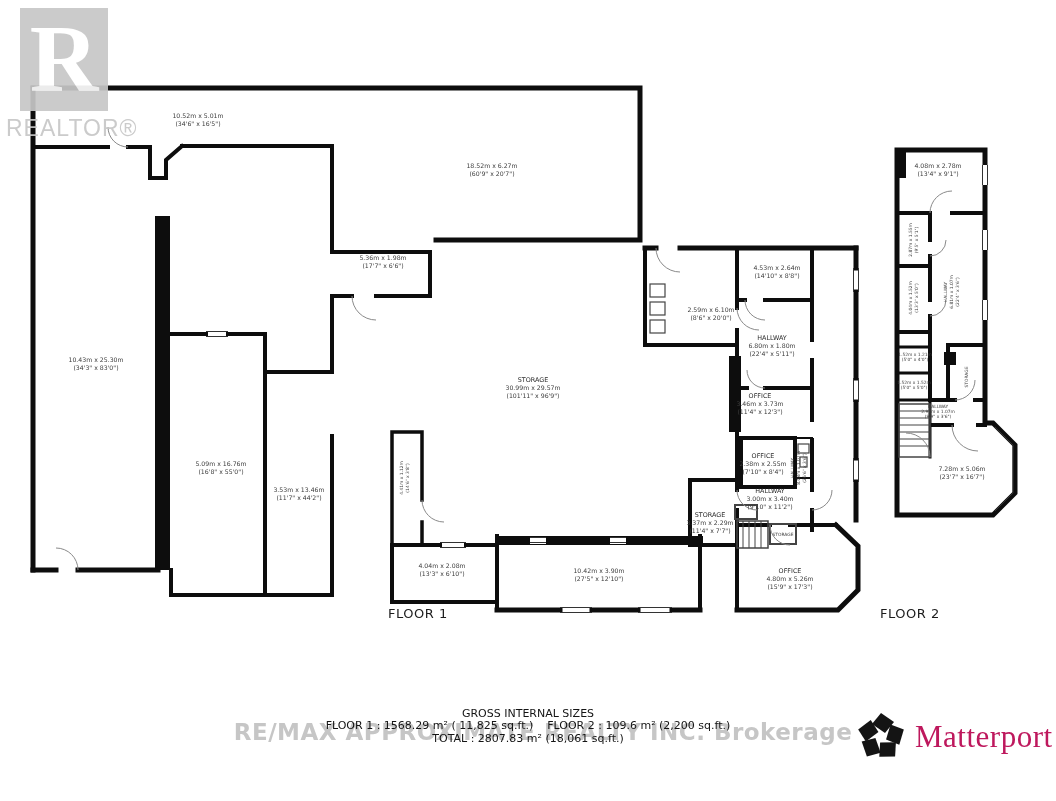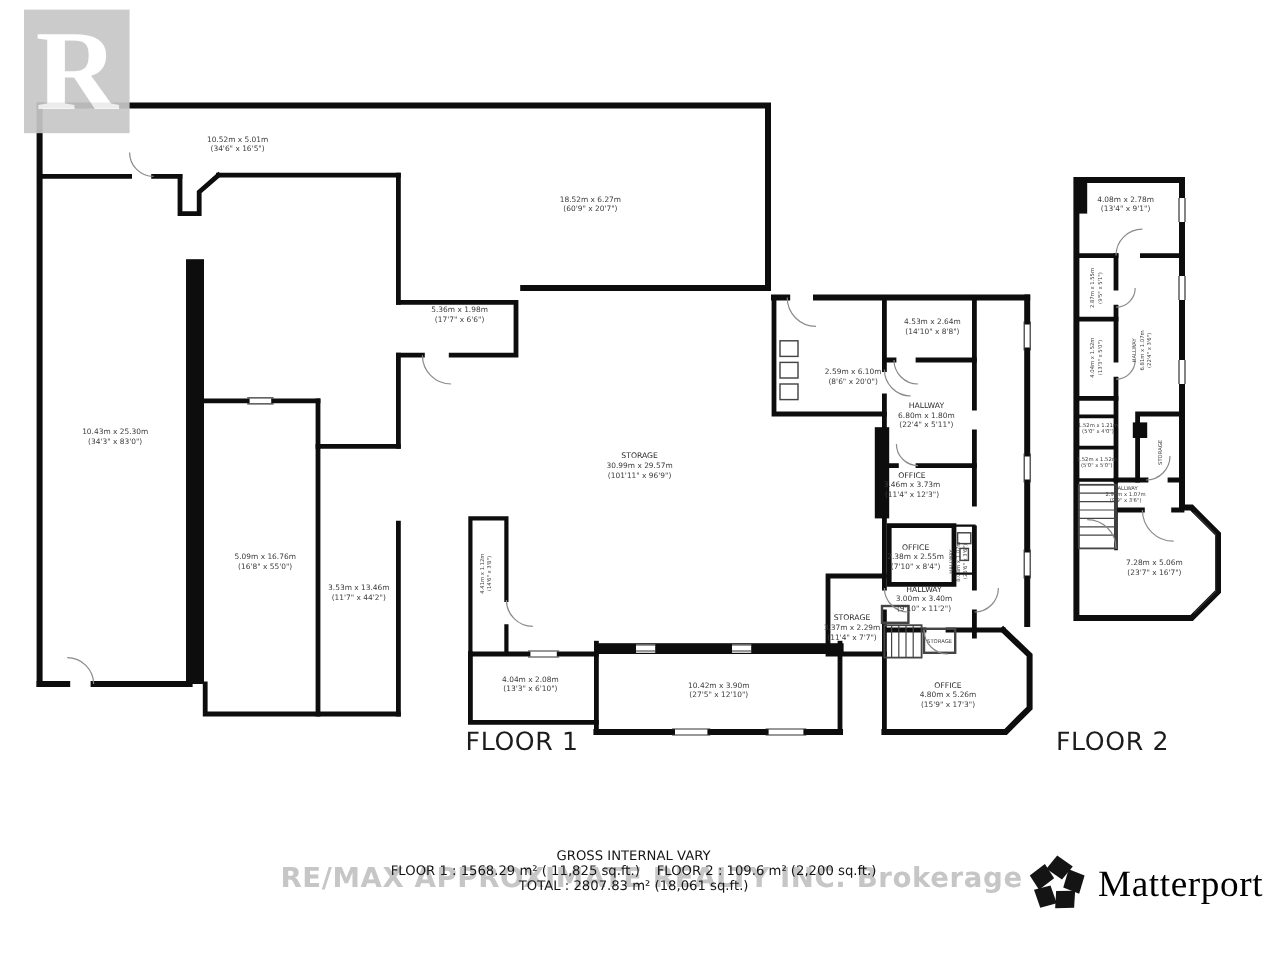--- a/index.html
+++ b/index.html
@@ -15,46 +15,47 @@
 
   
   .realtor{position:absolute;left:6px;top:8px;width:140px;z-index:3;opacity:.92;}
   .realtor-box{width:88px;height:103px;background:#c7c7c7;margin-left:14px;
                display:flex;align-items:center;justify-content:center;}
   .realtor-r{font-family:"Liberation Serif",serif;font-weight:bold;font-size:95px;
              color:#ffffff;line-height:103px;}
   .realtor-word{font-size:23px;color:#c7c7c7;letter-spacing:1px;margin-top:4px;
                 font-family:"Liberation Sans",sans-serif;}
 
-  .floor-label{position:absolute;font-size:21px;color:#1c1c1c;letter-spacing:.5px;z-index:2;}
+  .floor-label{position:absolute;font-size:13px;color:#1c1c1c;letter-spacing:.5px;z-index:2;}
   .floor-label.f1{left:388px;top:606px;}
   .floor-label.f2{left:880px;top:606px;}
 
   
   .watermark{position:absolute;top:719px;left:543px;transform:translateX(-50%);
              font-size:23px;font-weight:700;color:#c6c6c6;white-space:nowrap;
              letter-spacing:.5px;z-index:1;}
 
   .footer{position:absolute;left:278px;top:708px;width:500px;text-align:center;
           font-size:11px;line-height:12.3px;color:#141414;z-index:2;}
   .footer .sp{display:inline-block;width:14px;}
 
   .matterport{position:absolute;left:856px;top:710px;display:flex;align-items:center;
-              gap:9px;z-index:2;color:#000000;}
+              gap:9px;z-index:2;color:#be185d;}
   .mp-name{font-family:"Liberation Serif",serif;font-size:31px;letter-spacing:.5px;}
 </style>
 </head>
 <body>
 
 <div class="canvas">
 
   <div class="realtor">
     <div class="realtor-box">
       <span class="realtor-r">R</span>
     </div>
+    <div class="realtor-word">REALTOR®</div>
   </div>
 
   <svg class="plan-svg" viewBox="0 0 1056 801">
 
     <g stroke="#0d0d0d" fill="none" stroke-linecap="square">
       <path stroke-width="5" d="M33,88 H640 V240 H436"></path>
       <path stroke-width="5" d="M33,88 V570"></path>
       <path stroke-width="5" d="M33,570 H56 M78,570 H158"></path>
       <path stroke-width="4" d="M33,147 H108 M128,147 H150"></path>
       <path stroke-width="4" d="M150,147 V178 H166 V160 L182,146"></path>
@@ -239,21 +240,21 @@
       <text class="rl" x="962" y="479">(23'7" x 16'7")</text>
     </g>
   </svg>
 
   <div class="floor-label f1">FLOOR 1</div>
   <div class="floor-label f2">FLOOR 2</div>
 
   <div class="watermark">RE/MAX APPROXIMATE REALTY INC. Brokerage</div>
 
   <div class="footer">
-    <div>GROSS INTERNAL VARY</div>
+    <div>GROSS INTERNAL SIZES</div>
     <div>
       <span>FLOOR 1 : 1568.29 m² ( 11,825 sq.ft.)</span><span class="sp"></span><span>FLOOR 2 : 109.6 m² (2,200 sq.ft.)</span>
     </div>
     <div>TOTAL : 2807.83 m² (18,061 sq.ft.)</div>
   </div>
 
   <div class="matterport">
     <svg width="50" height="54" viewBox="0 0 50 54">
       <g fill="#141414" transform="translate(25,27)">
         <path d="M0,-24 L13,-15 L4,-4 L-9,-13 Z"></path>

